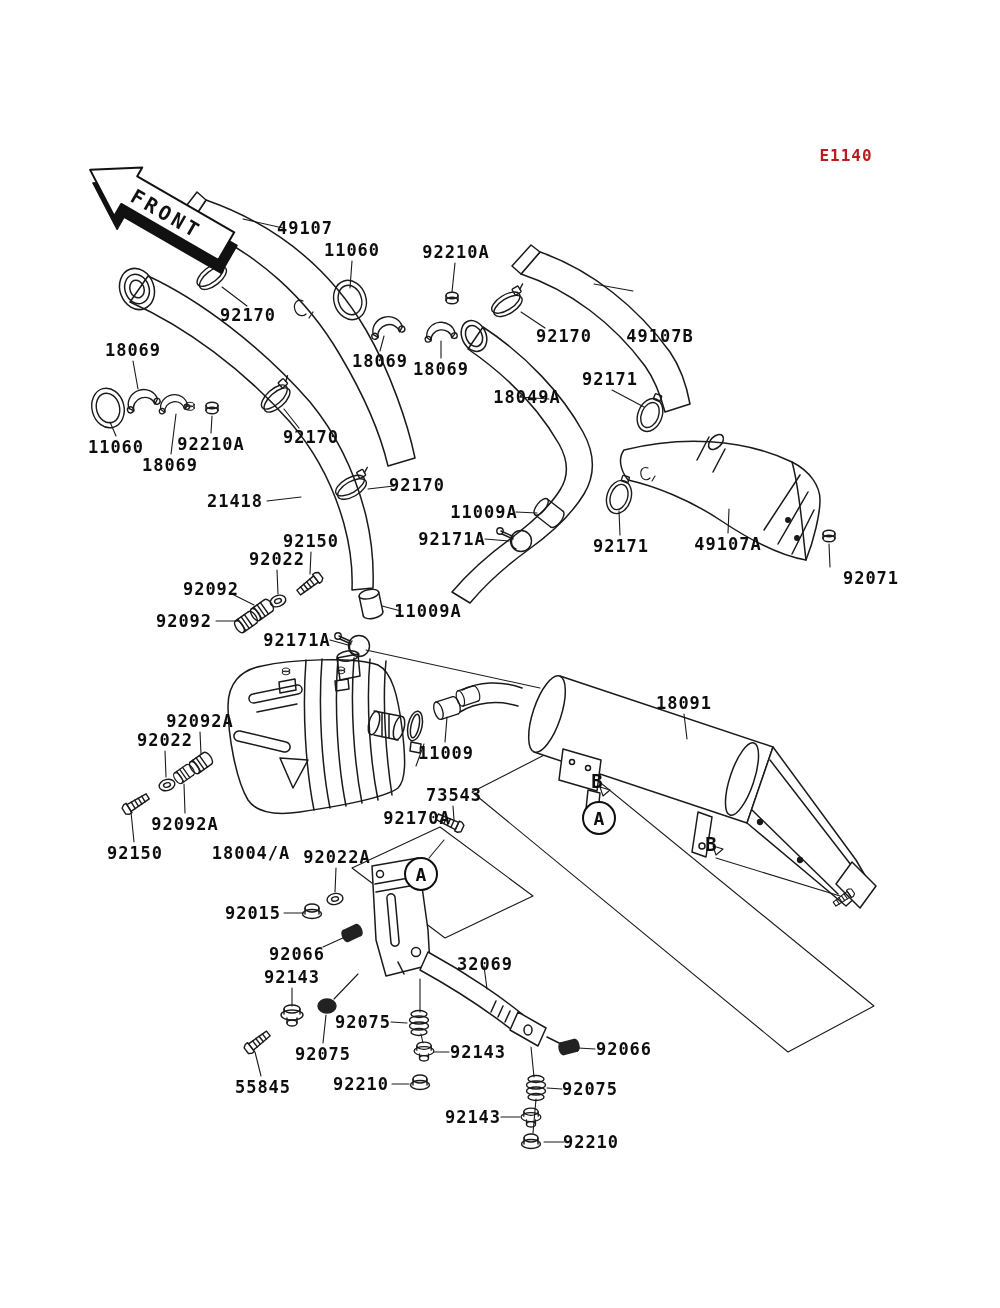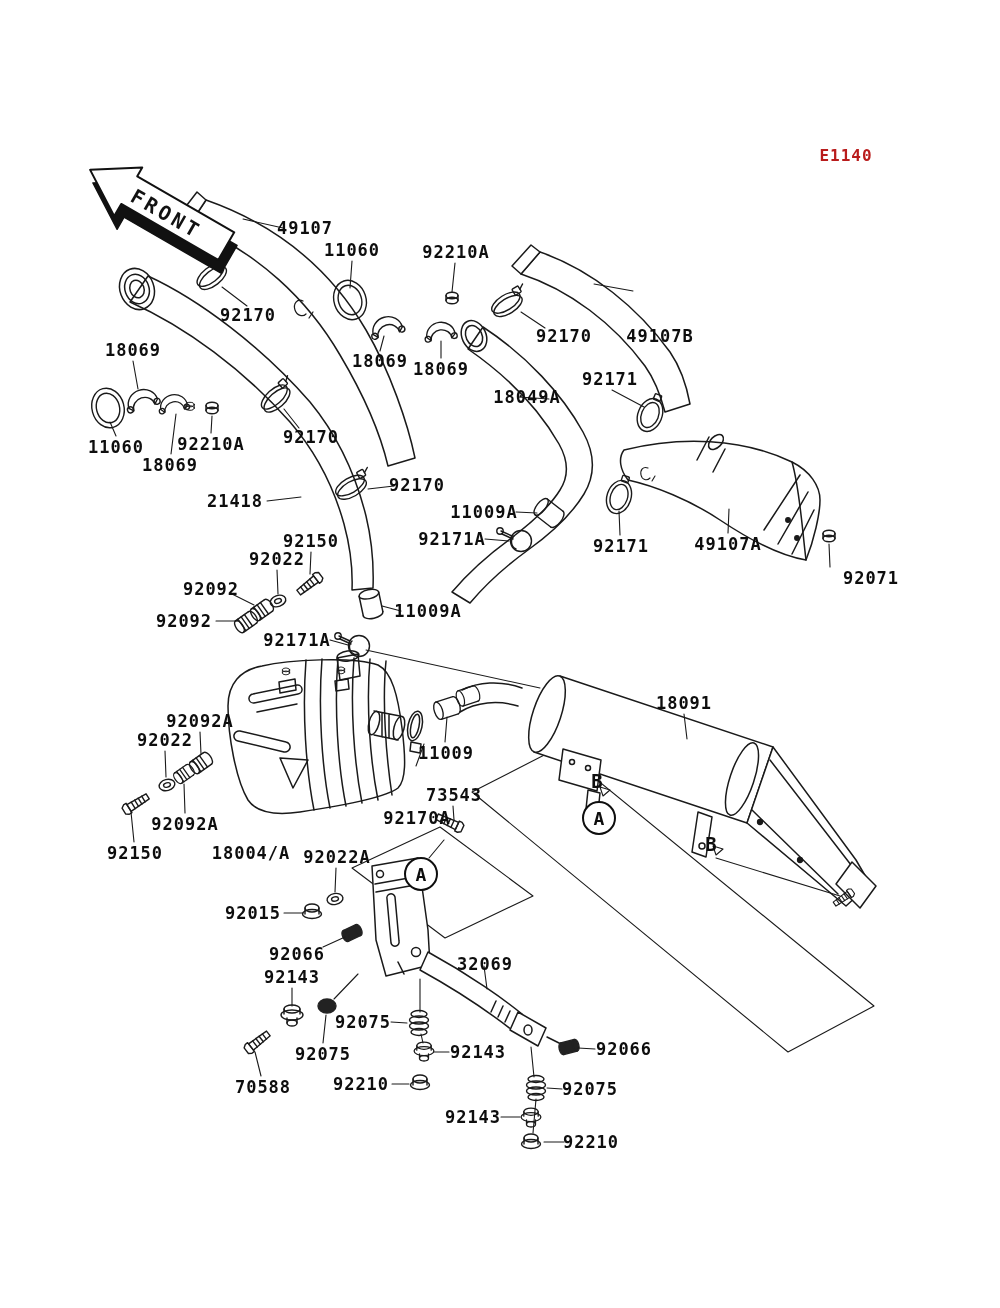--- a/index.html
+++ b/index.html
@@ -308,21 +308,21 @@
       <div class="part-label" style="left: 185px; top: 824px;">92092A</div>
       <div class="part-label" style="left: 135px; top: 853px;">92150</div>
       <div class="part-label" style="left: 251px; top: 853px;">18004/A</div>
       <div class="part-label" style="left: 337px; top: 857px;">92022A</div>
       <div class="part-label" style="left: 253px; top: 913px;">92015</div>
       <div class="part-label" style="left: 297px; top: 954px;">92066</div>
       <div class="part-label" style="left: 292px; top: 977px;">92143</div>
       <div class="part-label" style="left: 485px; top: 964px;">32069</div>
       <div class="part-label" style="left: 363px; top: 1022px;">92075</div>
       <div class="part-label" style="left: 323px; top: 1054px;">92075</div>
-      <div class="part-label" style="left: 263px; top: 1087px;">70588</div>
+      <div class="part-label" style="left: 263px; top: 1087px;">55845</div>
       <div class="part-label" style="left: 361px; top: 1084px;">92210</div>
       <div class="part-label" style="left: 478px; top: 1052px;">92143</div>
       <div class="part-label" style="left: 624px; top: 1049px;">92066</div>
       <div class="part-label" style="left: 590px; top: 1089px;">92075</div>
       <div class="part-label" style="left: 473px; top: 1117px;">92143</div>
       <div class="part-label" style="left: 591px; top: 1142px;">92210</div>
       <div class="callout circled" style="left: 599px; top: 818px;">A</div>
       <div class="callout circled" style="left: 421px; top: 874px;">A</div>
       <div class="callout" style="left: 597px; top: 781px;">B</div>
       <div class="callout" style="left: 711px; top: 844px;">B</div>

